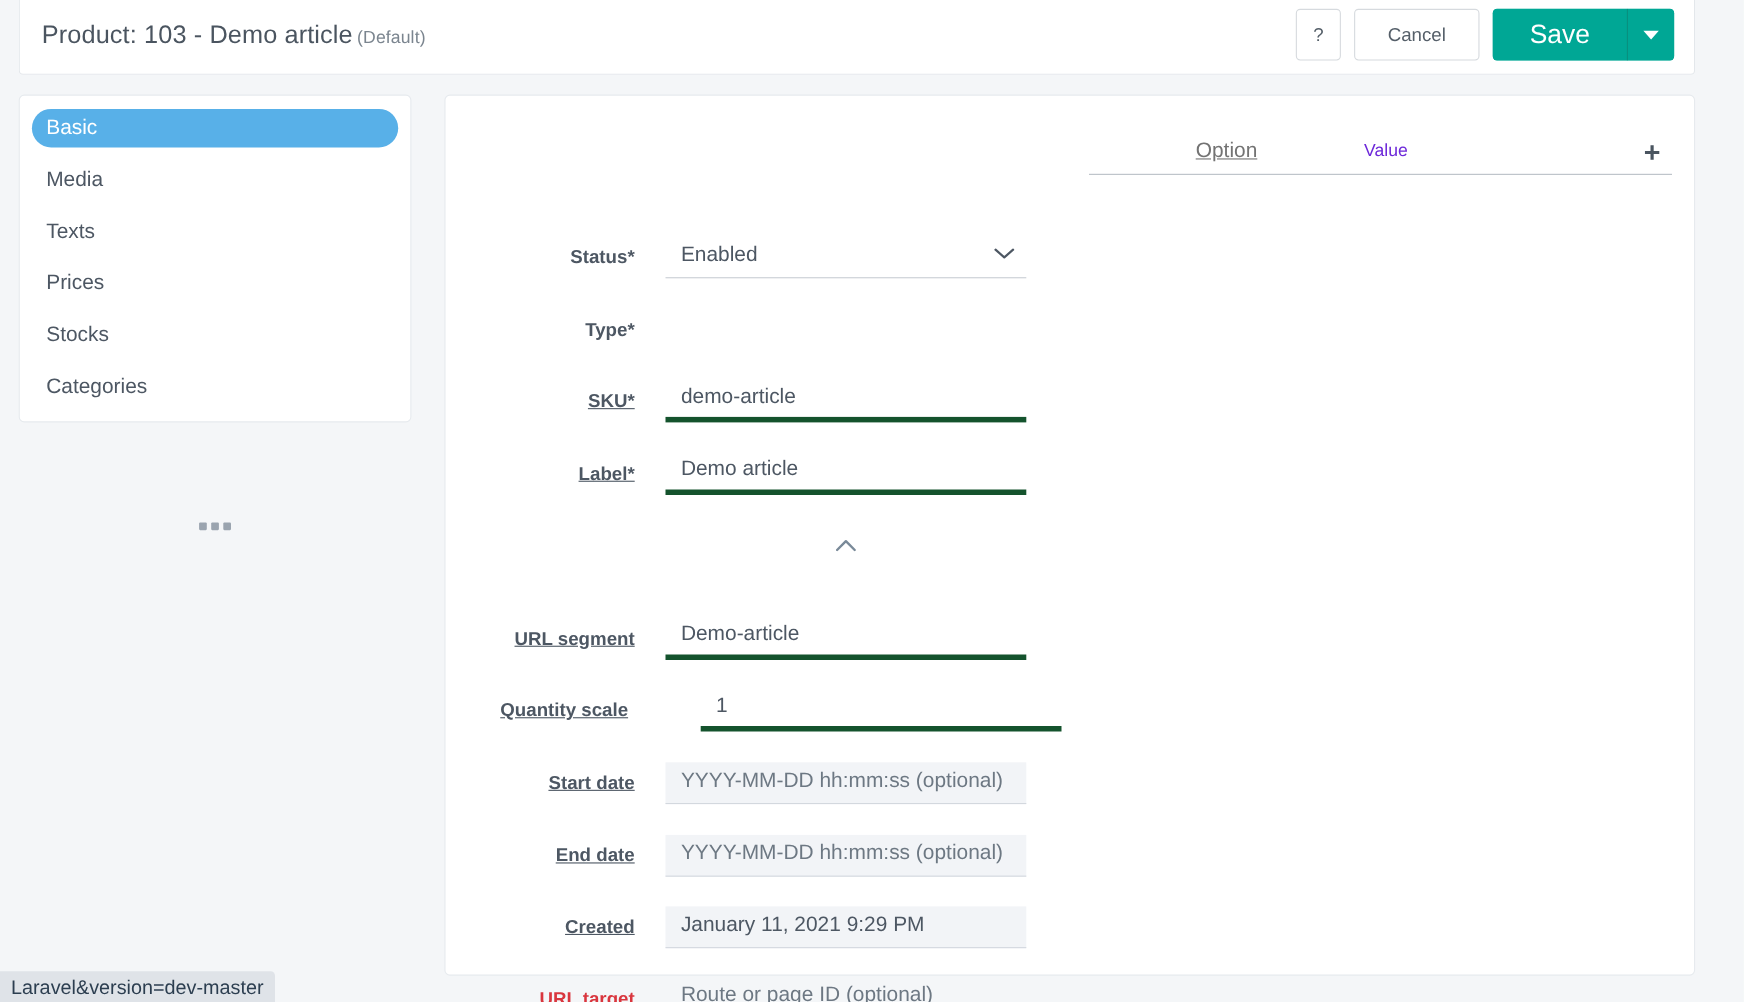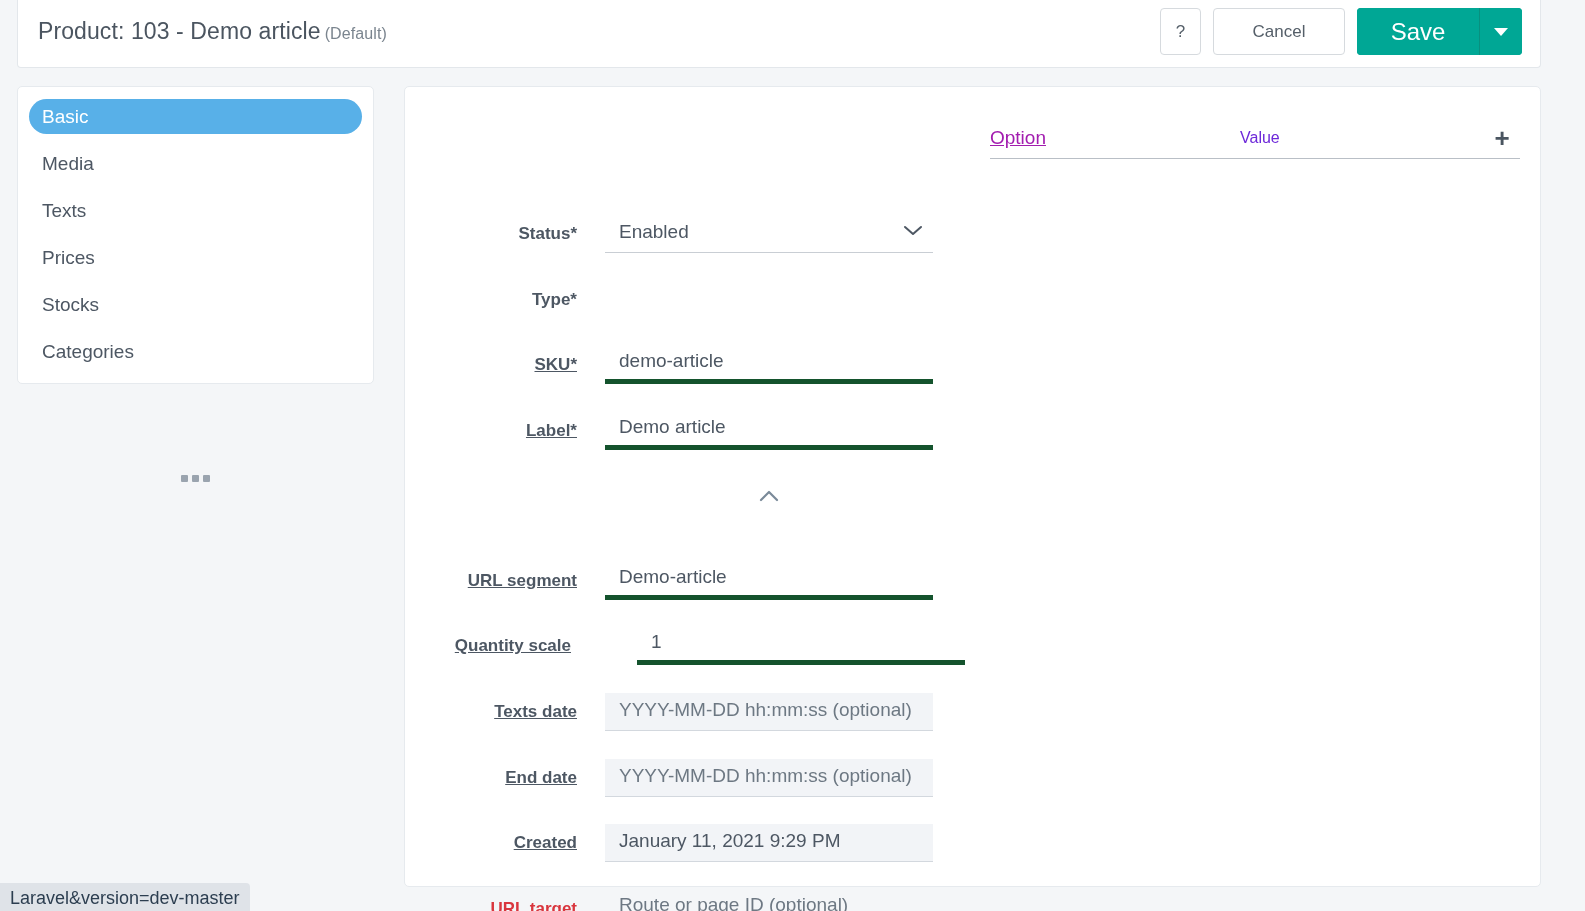--- a/index.html
+++ b/index.html
@@ -63,21 +63,21 @@
     background: #ffffff;
     color: #555f69;
     cursor: pointer;
     height: 47px;
     display: flex;
     align-items: center;
     justify-content: center;
     padding: 0 14px;
   }
   .btn-help { width: 41px; padding: 0; font-size: 17px; }
-  .btn-cancel { width: 132px; }
+  .btn-cancel { width: 114px; }
   .btn-save-group {
     display: flex;
     align-items: stretch;
     height: 47px;
     border-radius: 4px;
     overflow: hidden;
     background: #00a795;
   }
   .btn-save {
     border: none;
@@ -256,23 +256,23 @@
     padding-right: 22px;
   }
   .opt-head {
     display: flex;
     align-items: center;
     border-bottom: 1px solid #b9bfc6;
     padding-bottom: 9px;
   }
   .opt-head .c-option {
     flex: 0 0 250px;
-    text-align: left;
+    text-align: center;
     font-size: 19px;
-    color: #a21caf;
+    color: #737373;
     text-decoration: underline;
     cursor: help;
   }
   .opt-head .c-value {
     flex: 1 1 auto;
     text-align: left;
     font-size: 16px;
     color: #6d28d9;
     padding-right: 40px;
   }
@@ -386,21 +386,21 @@
             <input type="text" class="finput" placeholder="" value="Demo-article" style="">
           </div>
         </div>
         <div class="frow" style="top: 540px; gap: 38px;">
           <div class="flabel u">Quantity scale</div>
           <div class="fctl">
             <input type="text" class="finput" placeholder="" value="1" style="">
           </div>
         </div>
         <div class="frow" style="top: 606px;">
-          <div class="flabel u">Texts date</div>
+          <div class="flabel u">Start date</div>
           <div class="fctl">
             <input type="text" class="finput filled" placeholder="YYYY-MM-DD hh:mm:ss (optional)" style="">
           </div>
         </div>
         <div class="frow" style="top: 672px;">
           <div class="flabel u">End date</div>
           <div class="fctl">
             <input type="text" class="finput filled" placeholder="YYYY-MM-DD hh:mm:ss (optional)" style="">
           </div>
         </div>

